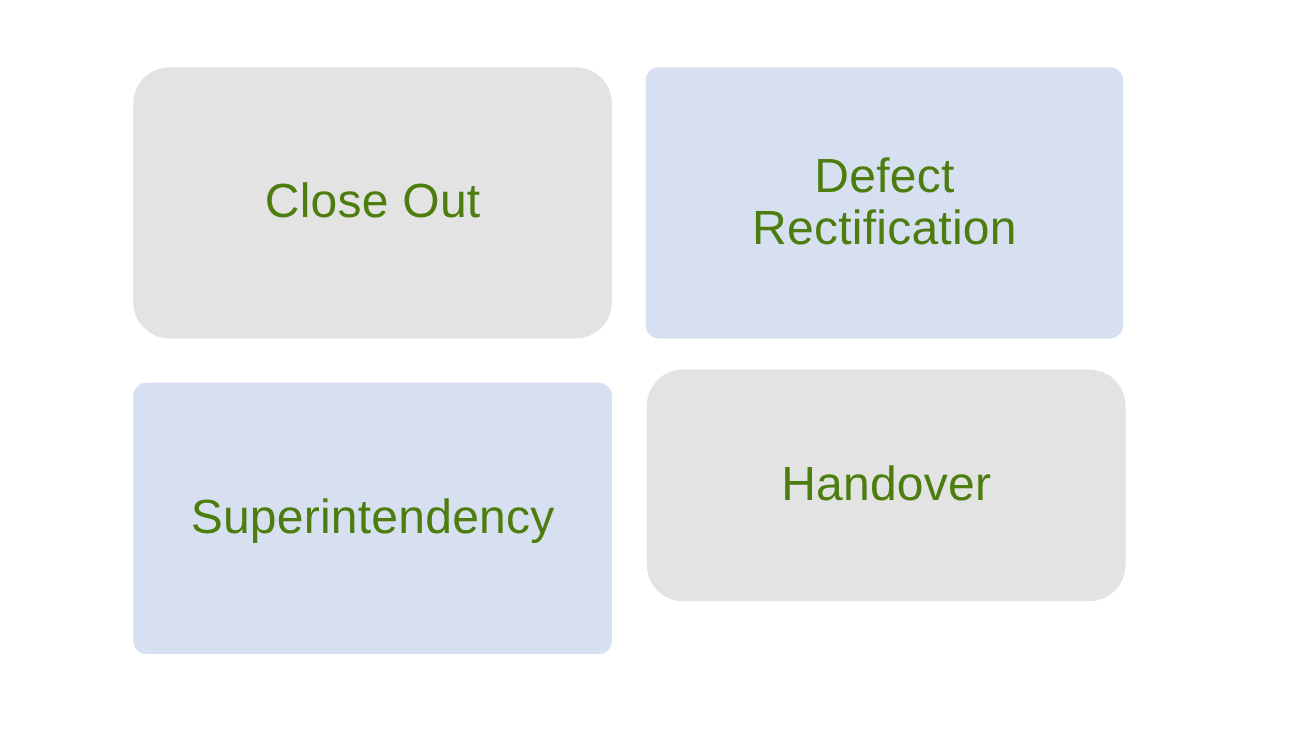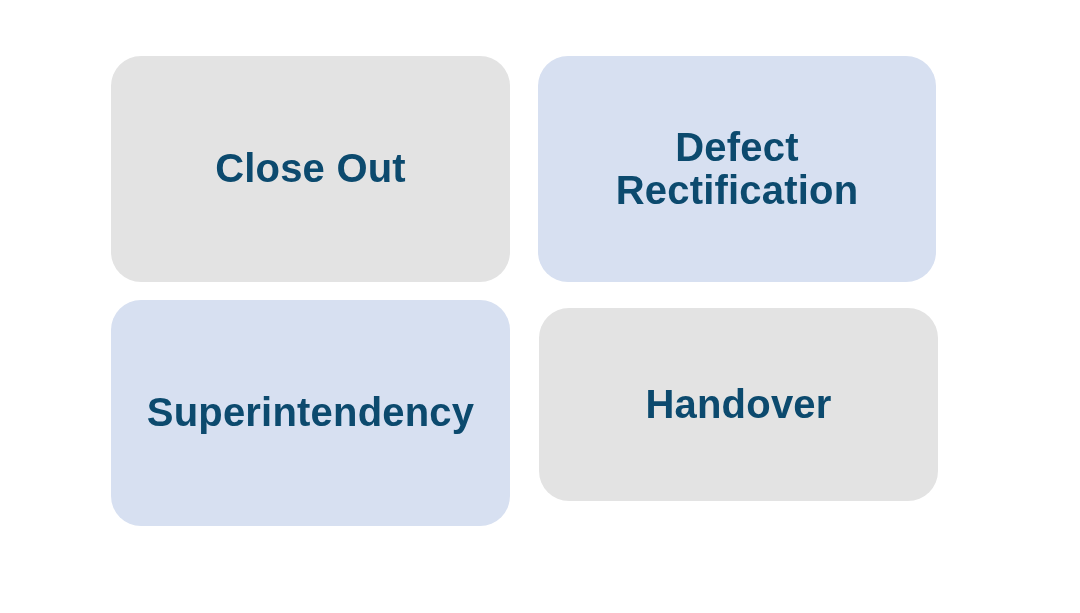--- a/index.html
+++ b/index.html
@@ -20,32 +20,32 @@
     border-radius: 30px;
     display: flex;
     align-items: center;
     justify-content: center;
     text-align: center;
     box-sizing: border-box;
     padding: 0 40px;
   }
   .node-label {
     font-size: 40px;
-    font-weight: 700;
+    font-weight: 400;
     line-height: 1.08;
-    color: #0c4a6e;
+    color: #4d7c0f;
     letter-spacing: 0.2px;
     text-align: center;
   }
   .node--gray { background: #e3e3e3; }
-  .node--blue { background: #d7e0f1; }
+  .node--blue { background: #d7e0f1; border-radius: 11px; }
 
   .node--close-out        { left: 111px; top: 56px;  width: 399px; height: 226px; }
   .node--defect           { left: 538px; top: 56px;  width: 398px; height: 226px; }
-  .node--superintendency  { left: 111px; top: 300px; width: 399px; height: 226px; }
+  .node--superintendency  { left: 111px; top: 319px; width: 399px; height: 226px; }
   .node--handover         { left: 539px; top: 308px; width: 399px; height: 193px; }
 </style>
 </head>
 <body>
 
 <div class="canvas">
 
   <div class="node node--gray node--close-out">
     <span class="node-label">Close Out</span>
   </div>

